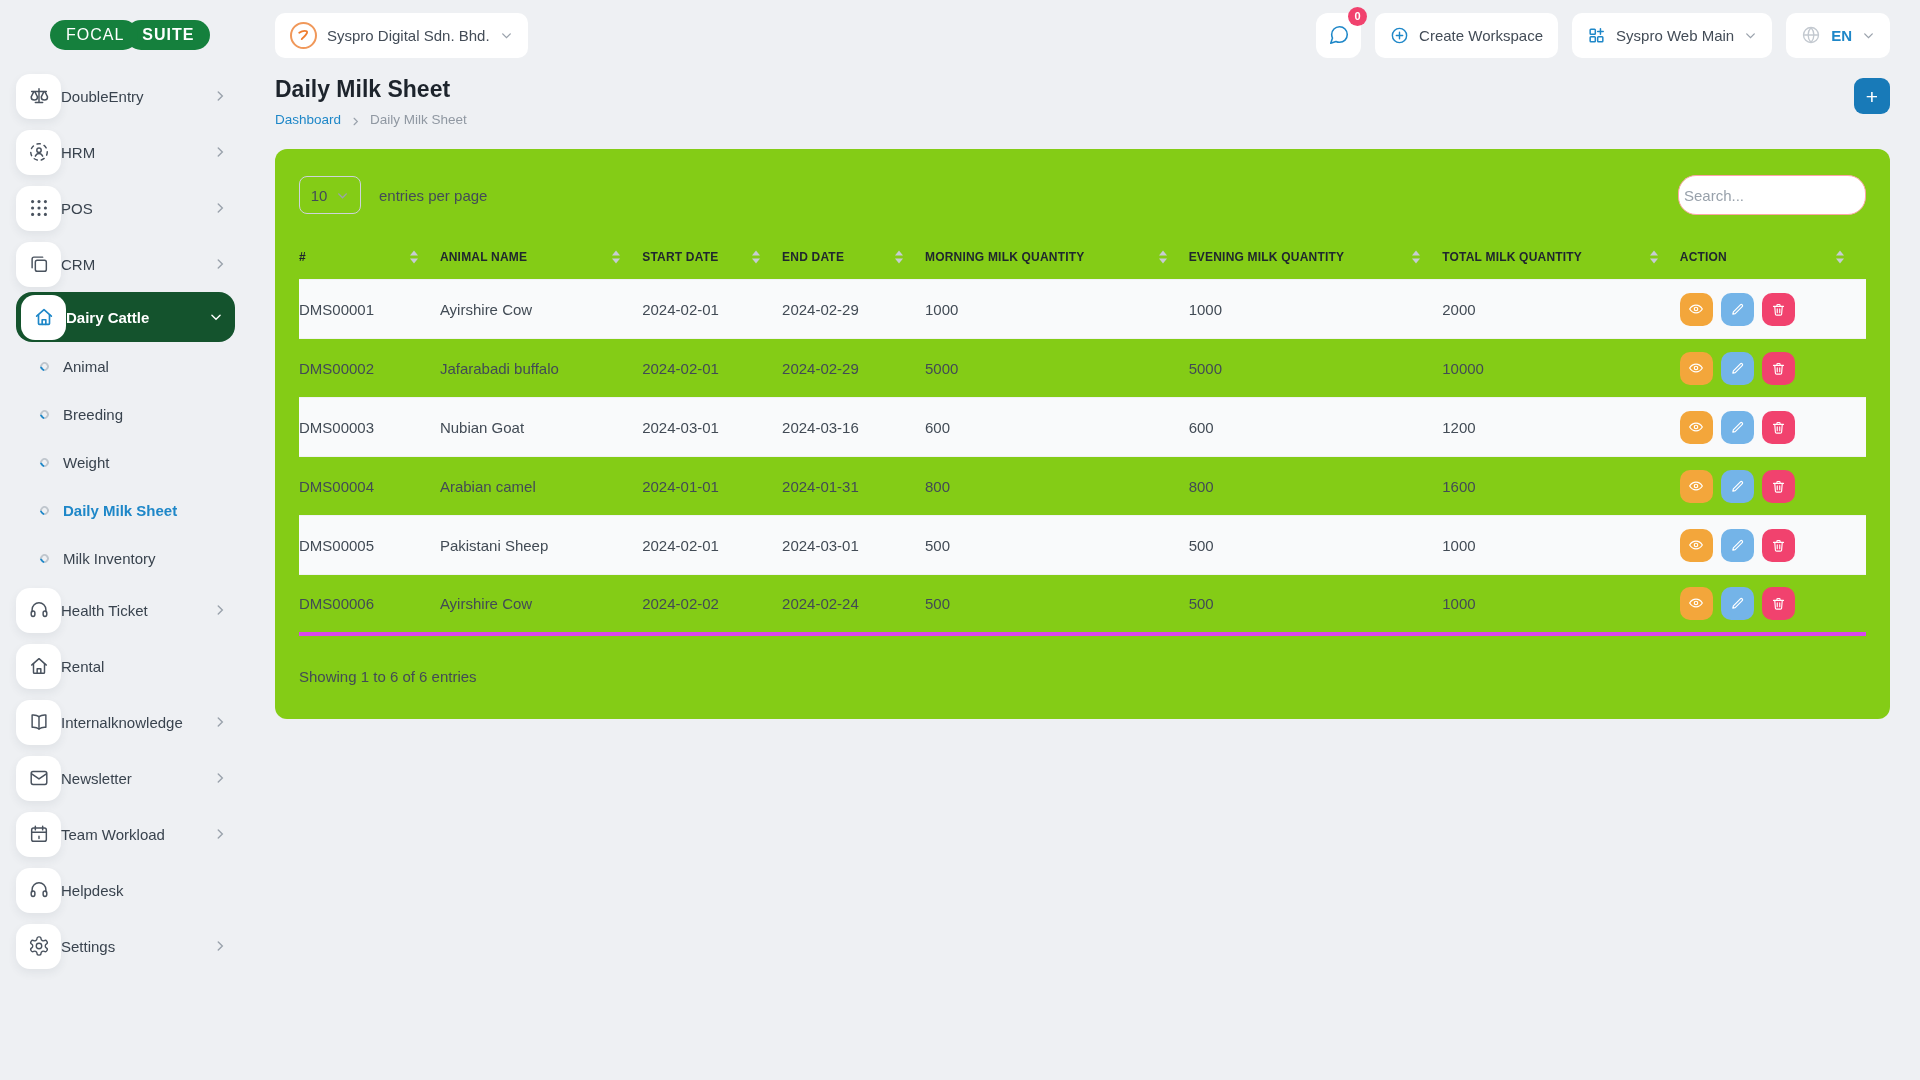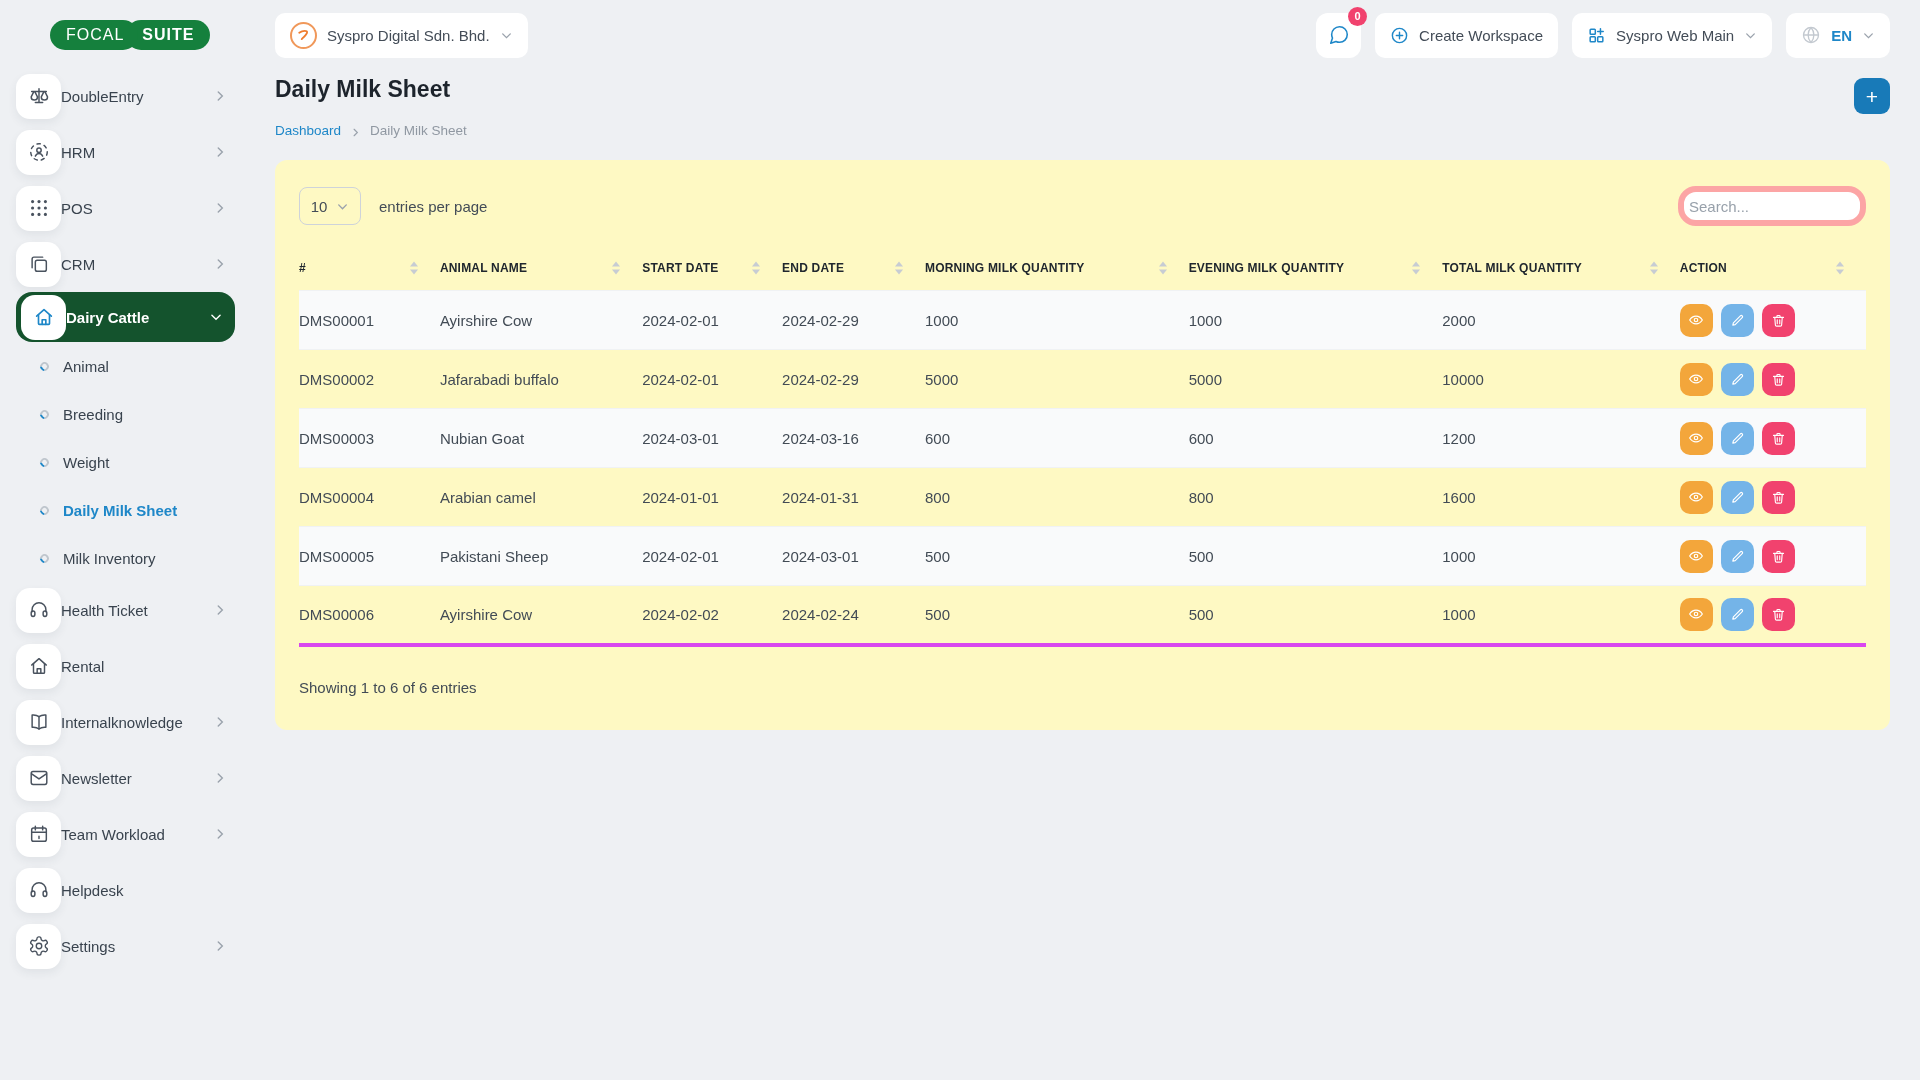--- a/index.html
+++ b/index.html
@@ -44,36 +44,36 @@
   .topbar-right { margin-left:auto; display:flex; align-items:center; gap:14px; }
   .iconbtn { width:45px; height:45px; background:#fff; border-radius:12px; position:relative;
     display:flex; align-items:center; justify-content:center; cursor:pointer; color:#1e87c8;}
   .badge { position:absolute; top:-6px; right:-6px; min-width:19px; height:19px; padding:0 5px;
     background:#f1426e; color:#fff; font-size:11px; font-weight:bold; border-radius:999px;
     display:flex; align-items:center; justify-content:center; }
   .lang-label { color:#1e87c8; font-weight:bold; }
 
   .page-head { display:flex; margin-top:16px; }
   .page-title { font-size:23px; font-weight:600; color:#1d242c; }
-  .breadcrumb { display:flex; align-items:flex-end; gap:9px; margin-top:20px; font-size:13.5px; }
+  .breadcrumb { display:flex; align-items:flex-end; gap:9px; margin-top:9px; font-size:13.5px; }
   .breadcrumb a { color:#1e87c8; text-decoration:none; cursor:pointer; }
   .crumb-sep { color:#9aa2ac; display:flex; }
   .crumb-current { color:#9098a2; }
   .add-btn { margin-left:auto; width:36px; height:36px; background:#187ab8; color:#fff;
     border:none; border-radius:9px; font-size:21px; line-height:1; cursor:pointer;
     display:flex; align-items:center; justify-content:center; margin-top:2px;}
 
   
-  .card { background:#fef9c3; border-radius:12px; margin-top:22px; padding:26px 24px 34px; }
+  .card { background:#84cc16; border-radius:12px; margin-top:22px; padding:26px 24px 34px; }
   .controls { display:flex; align-items:center; }
   .pagesize { width:62px; height:38px; border:1px solid #ced3da; border-radius:8px;
     display:flex; align-items:center; justify-content:center; gap:9px; font-size:15px;
     color:#434c57; cursor:pointer; }
   .entries-label { margin-left:18px; font-size:15px; color:#434c57; }
-  .search-input { margin-left:auto; width:188px; height:40px; border:6px solid #fca5a5;
+  .search-input { margin-left:auto; width:188px; height:40px; border:1px solid #fca5a5;
     border-radius:18px; padding:0 5px; font-size:15px; color:#434c57;
     font-family:"Liberation Sans", sans-serif; outline:none; }
   .search-input::placeholder { color:#98a1ab; }
 
   table { width:100%; border-collapse:collapse; table-layout:fixed; margin-top:20px; }
   th { text-align:left; font-size:12px; font-weight:bold; color:#20272e; letter-spacing:.2px;
     padding:15px 28px 15px 0; position:relative; cursor:pointer; white-space:nowrap;}
   .sort { position:absolute; right:22px; top:50%; transform:translateY(-50%);
     display:flex; flex-direction:column; gap:3px; }
   .sort i { display:block; width:0; height:0; border-left:4px solid transparent;

